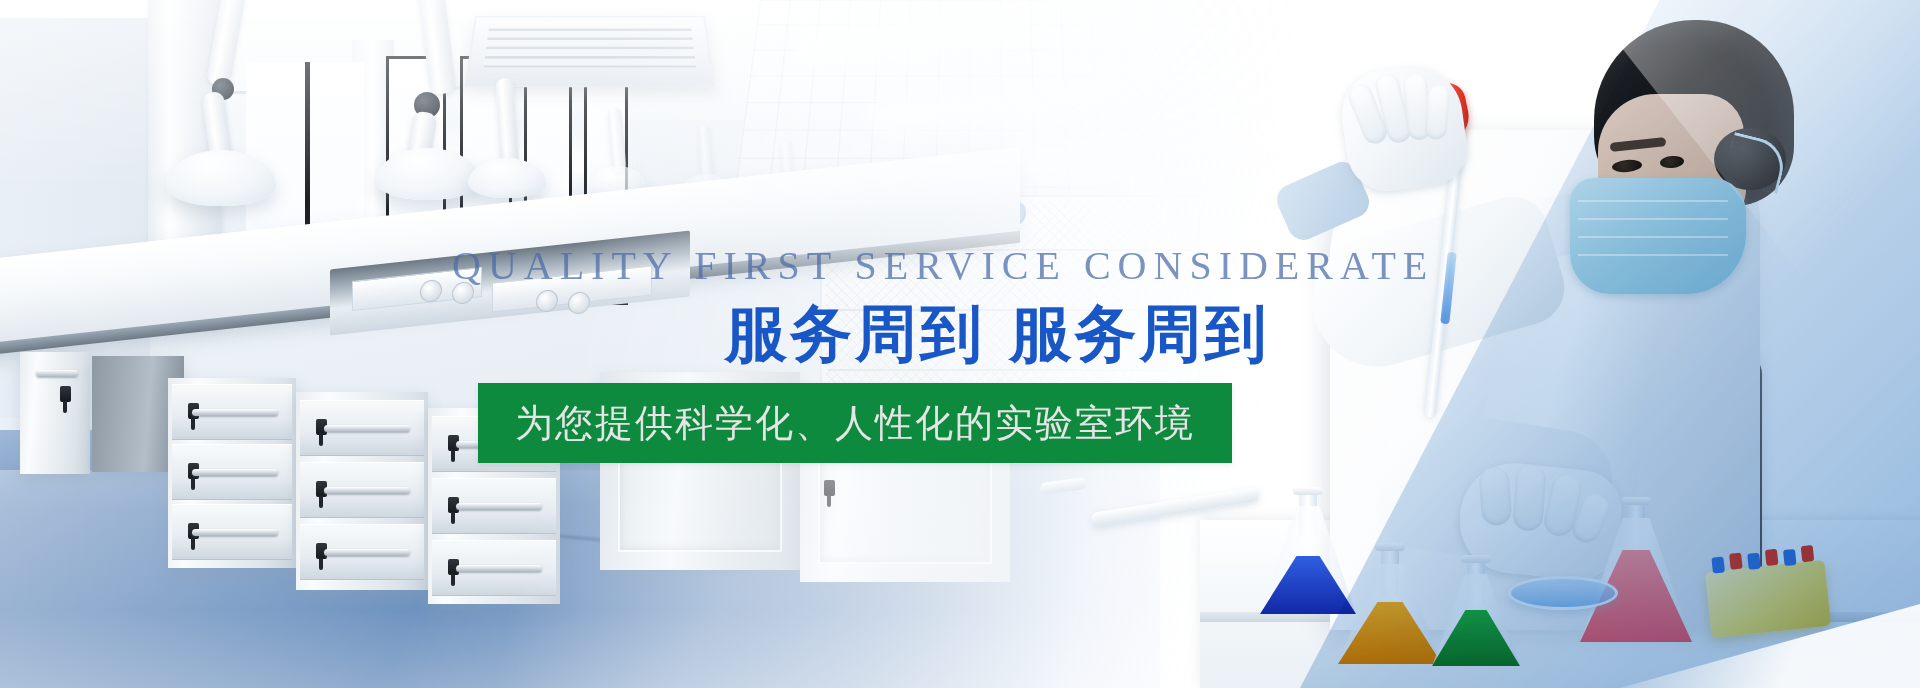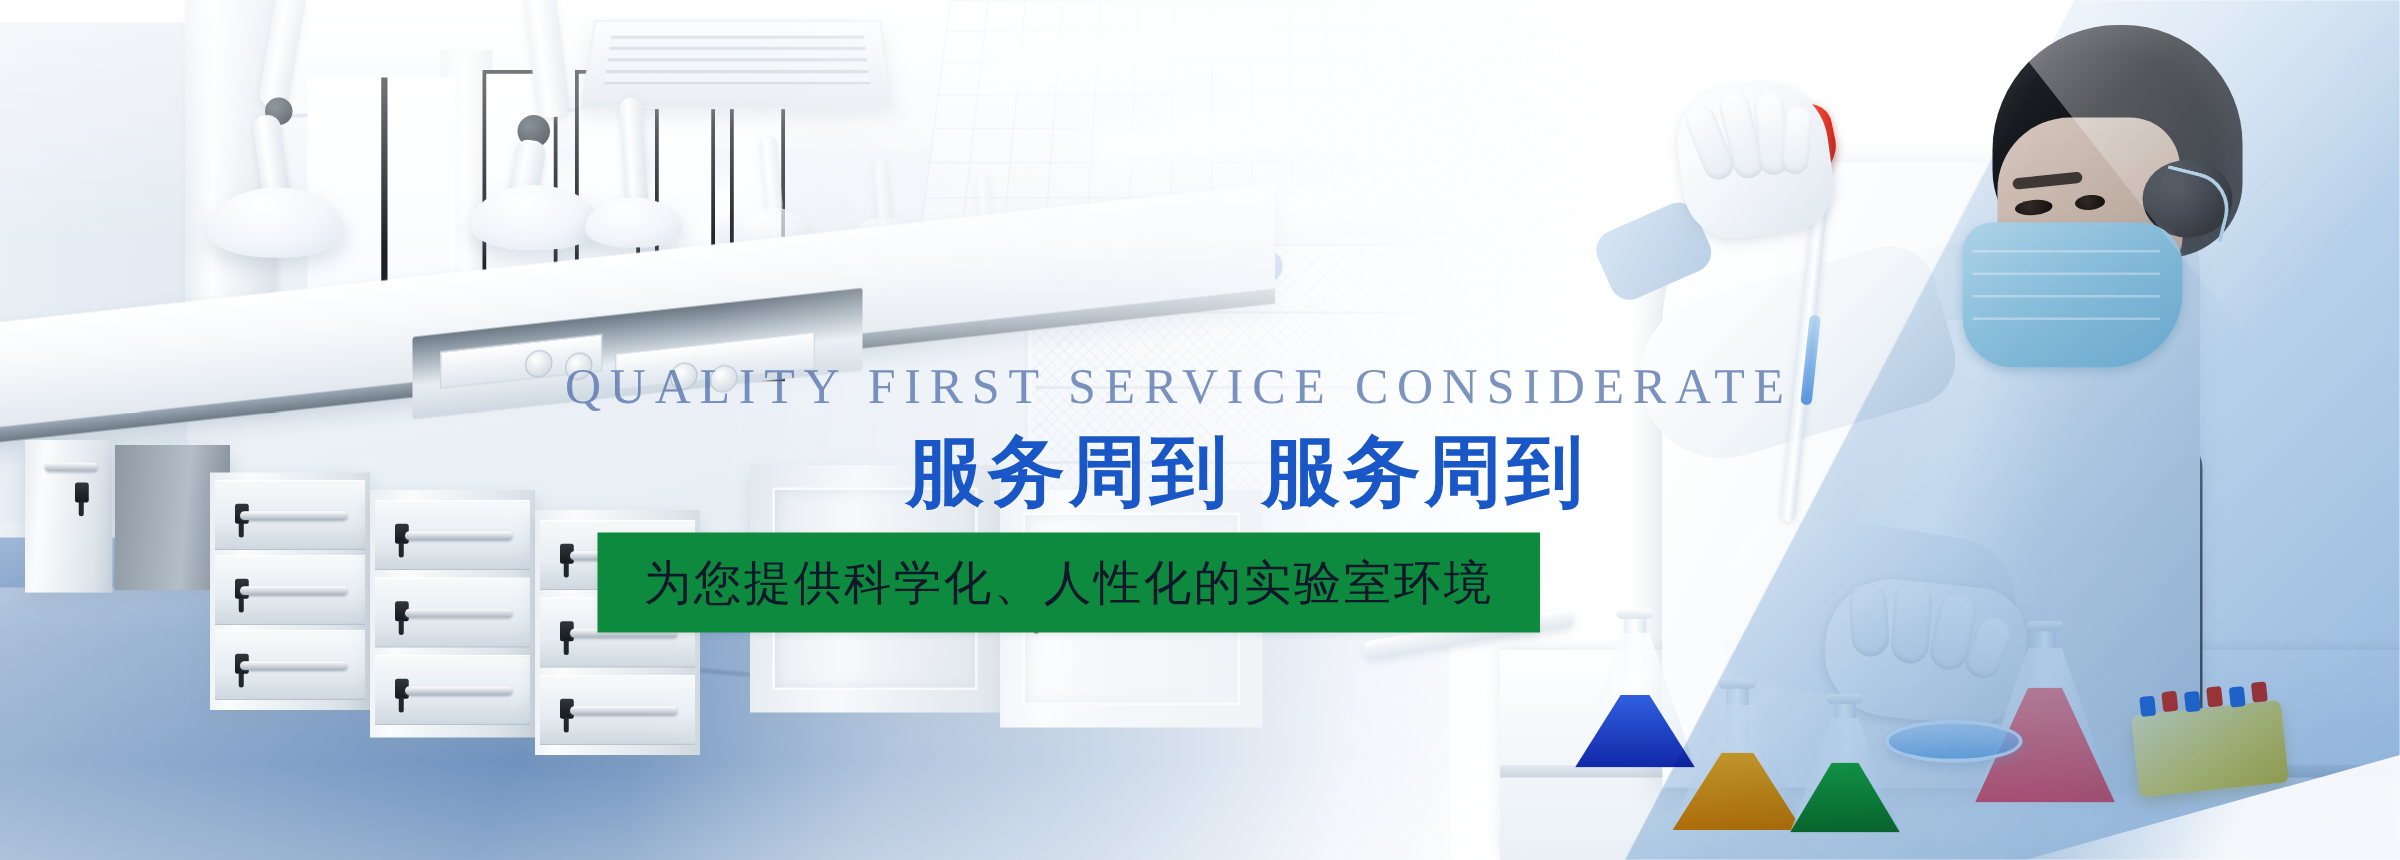--- a/index.html
+++ b/index.html
@@ -450,21 +450,21 @@
     clip-path:polygon(100% 0%, 100% 100%, 0% 100%, 60% 0%);
     background:linear-gradient(135deg,rgba(255,255,255,.25) 0 2px,transparent 2px);
   }
   .corner-white{
     position:absolute; right:0; bottom:0; width:300px; height:120px;
     background:linear-gradient(115deg,rgba(255,255,255,0) 0%,rgba(255,255,255,.9) 60%);
     clip-path:polygon(0% 100%, 100% 100%, 100% 30%);
   }
 
   
-  .text-layer{ position:absolute; inset:0;margin-top:43px; }
+  .text-layer{ position:absolute; inset:0; }
 
   .en-title{
     position:absolute; left:452px; top:246px;
     font-family:"Liberation Serif", serif;
     font-size:40px; line-height:1;
     letter-spacing:7px;
     color:#4a6aa8;
     opacity:.72;
     white-space:nowrap;
   }
@@ -482,21 +482,21 @@
 
   .green-band{
     position:absolute; left:478px; top:383px;
     width:754px; height:80px;
     background:#0e8a3e;
     display:flex; align-items:center; justify-content:center;
     box-shadow:0 2px 6px rgba(0,0,0,.07);
   }
   .green-band .sub{
     font-family:Liberation Mono, monospace;
-    font-size:38px; letter-spacing:2px; color:#0f172a;
+    font-size:38px; letter-spacing:2px; color:#e5e5e5;
     white-space:nowrap;
   }
 </style>
 </head>
 <body>
 
 <div id="banner">
 
   <div class="scene">
 

